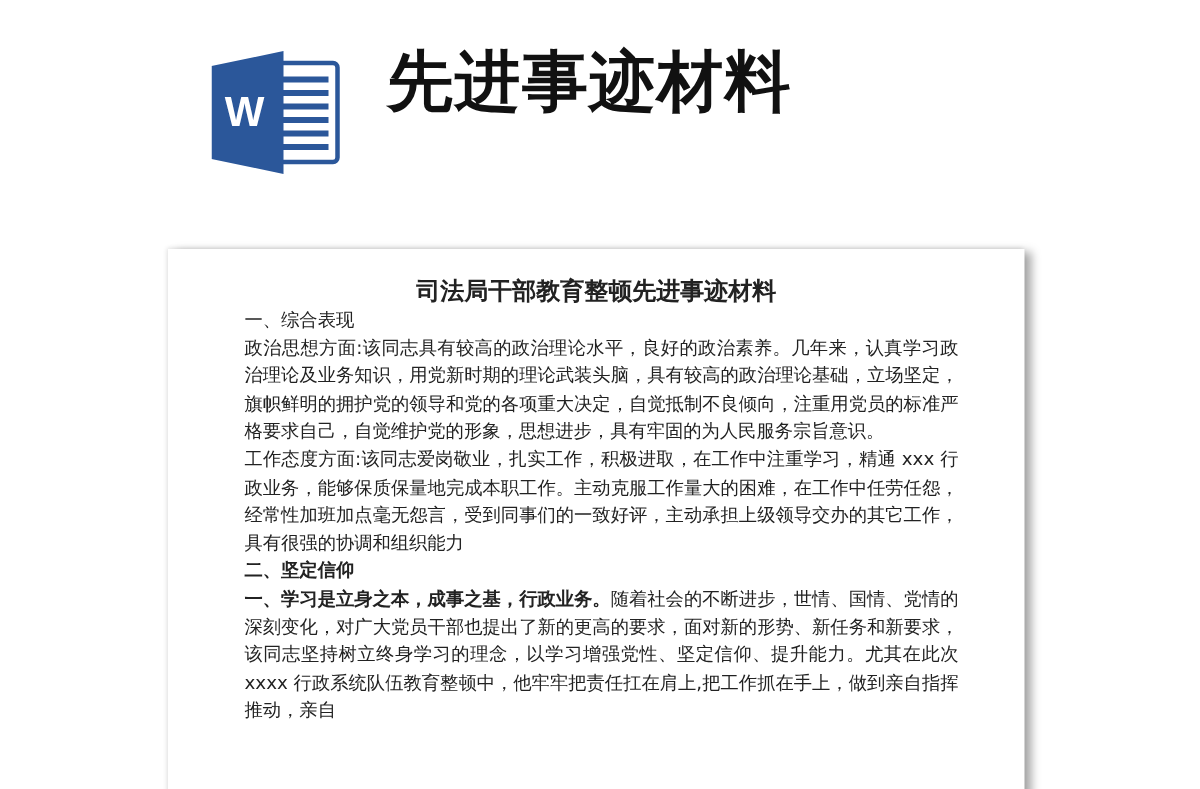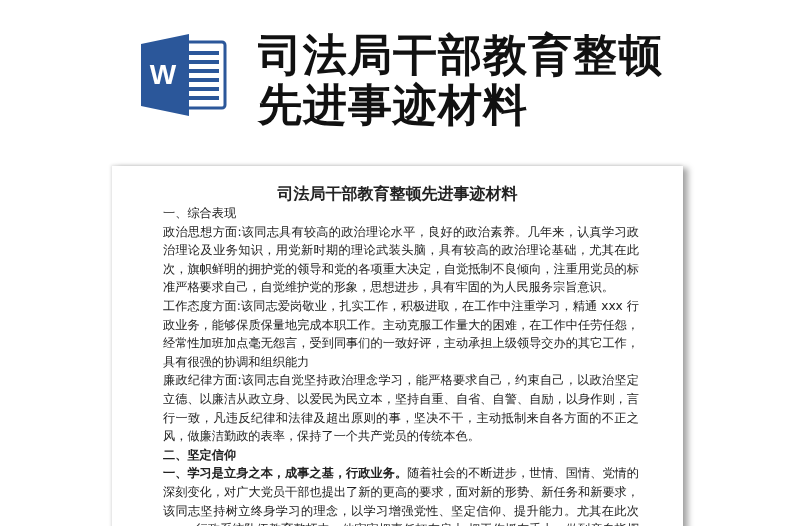--- a/index.html
+++ b/index.html
@@ -51,30 +51,28 @@
     <rect x="46" y="17" width="32" height="4" fill="#2b579a"></rect>
     <rect x="46" y="26" width="32" height="4" fill="#2b579a"></rect>
     <rect x="46" y="35" width="32" height="4" fill="#2b579a"></rect>
     <rect x="46" y="44" width="32" height="4" fill="#2b579a"></rect>
     <rect x="46" y="53" width="32" height="4" fill="#2b579a"></rect>
     <rect x="46" y="62" width="32" height="4" fill="#2b579a"></rect>
     <polygon points="0,10 48,0 48,82 0,72" fill="#2b579a"></polygon>
     <text x="22" y="50" text-anchor="middle" font-family="Liberation Sans, sans-serif" font-weight="bold" font-size="28" fill="#ffffff">W</text>
   </svg>
   <div class="banner-title">
-    <div>司法局干部教育整顿</div>
     <div>先进事迹材料</div>
   </div>
 </div>
 
 <div class="lower-bg"></div>
 
 <div class="page">
   <div class="doc-title">司法局干部教育整顿先进事迹材料</div>
   <div class="doc-body">
     <p class="head">一、综合表现</p>
-    <p>政治思想方面:该同志具有较高的政治理论水平，良好的政治素养。几年来，认真学习政治理论及业务知识，用党新时期的理论武装头脑，具有较高的政治理论基础，尤其在此次，旗帜鲜明的拥护党的领导和党的各项重大决定，自觉抵制不良倾向，注重用党员的标准严格要求自己，自觉维护党的形象，思想进步，具有牢固的为人民服务宗旨意识。</p>
+    <p>政治思想方面:该同志具有较高的政治理论水平，良好的政治素养。几年来，认真学习政治理论及业务知识，用党新时期的理论武装头脑，具有较高的政治理论基础，立场坚定，旗帜鲜明的拥护党的领导和党的各项重大决定，自觉抵制不良倾向，注重用党员的标准严格要求自己，自觉维护党的形象，思想进步，具有牢固的为人民服务宗旨意识。</p>
     <p>工作态度方面:该同志爱岗敬业，扎实工作，积极进取，在工作中注重学习，精通 xxx 行政业务，能够保质保量地完成本职工作。主动克服工作量大的困难，在工作中任劳任怨，经常性加班加点毫无怨言，受到同事们的一致好评，主动承担上级领导交办的其它工作，具有很强的协调和组织能力</p>
-    <p>廉政纪律方面:该同志自觉坚持政治理念学习，能严格要求自己，约束自己，以政治坚定立德、以廉洁从政立身、以爱民为民立本，坚持自重、自省、自警、自励，以身作则，言行一致，凡违反纪律和法律及超出原则的事，坚决不干，主动抵制来自各方面的不正之风，做廉洁勤政的表率，保持了一个共产党员的传统本色。</p>
     <p class="bold">二、坚定信仰</p>
     <p><span class="bold">一、学习是立身之本，成事之基，行政业务。</span><span>随着社会的不断进步，世情、国情、党情的深刻变化，对广大党员干部也提出了新的更高的要求，面对新的形势、新任务和新要求，该同志坚持树立终身学习的理念，以学习增强党性、坚定信仰、提升能力。尤其在此次 xxxx 行政系统队伍教育整顿中，他牢牢把责任扛在肩上,把工作抓在手上，做到亲自指挥推动，亲自</span></p>
   </div>
 </div>
 
 </body></html>

